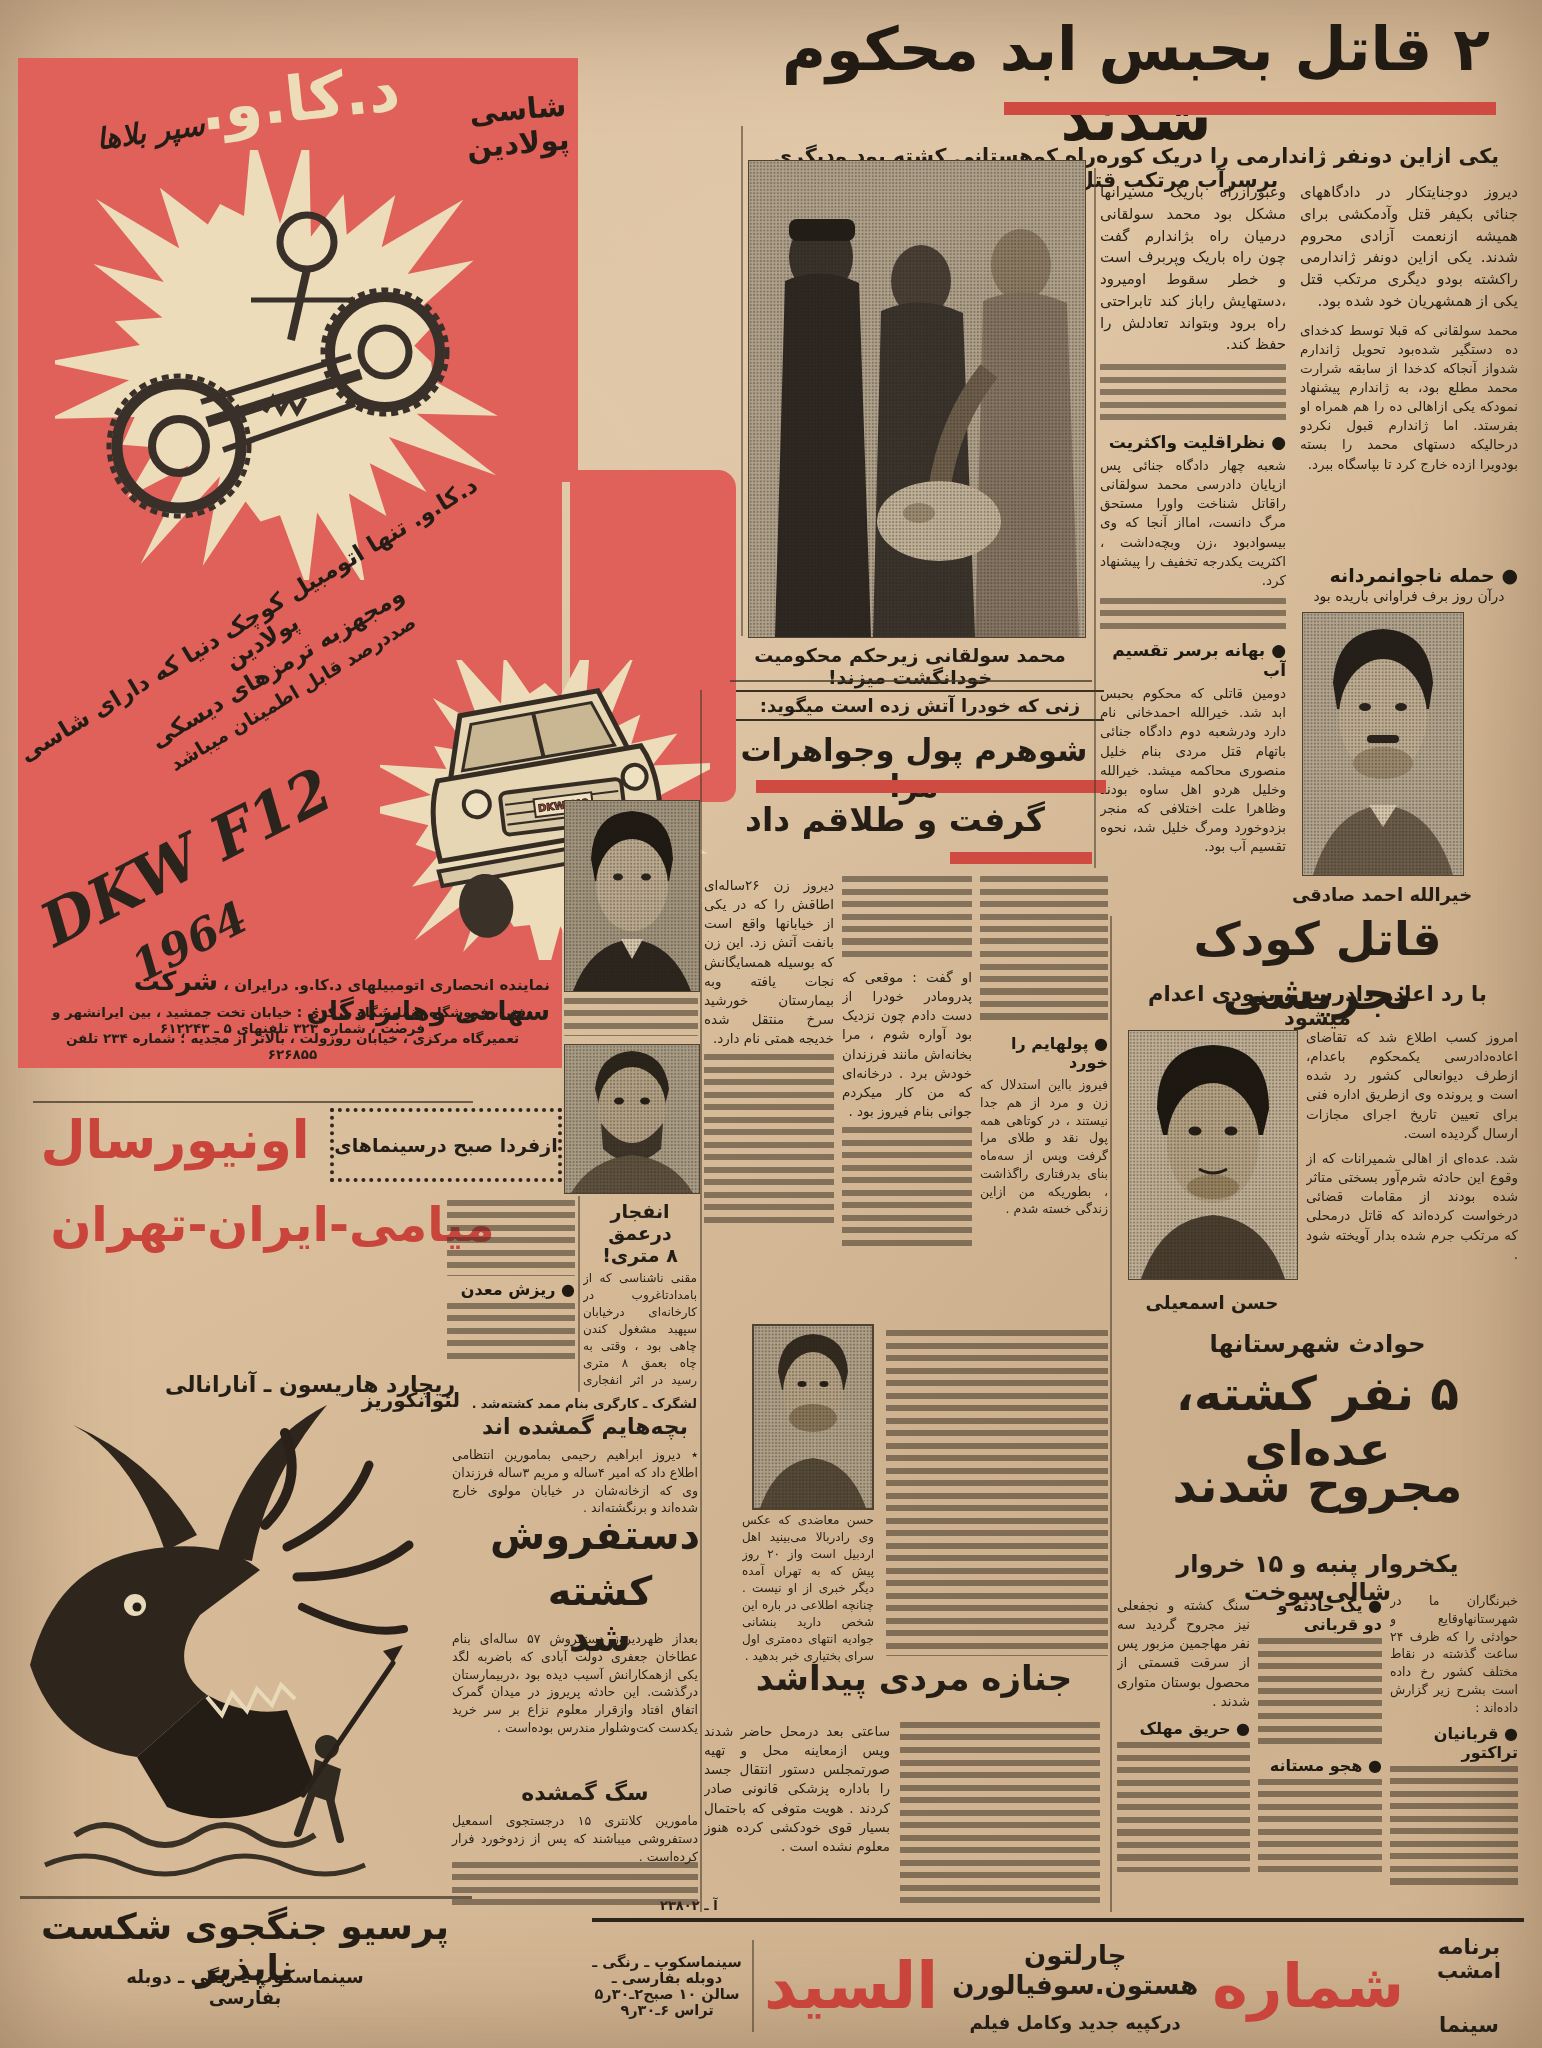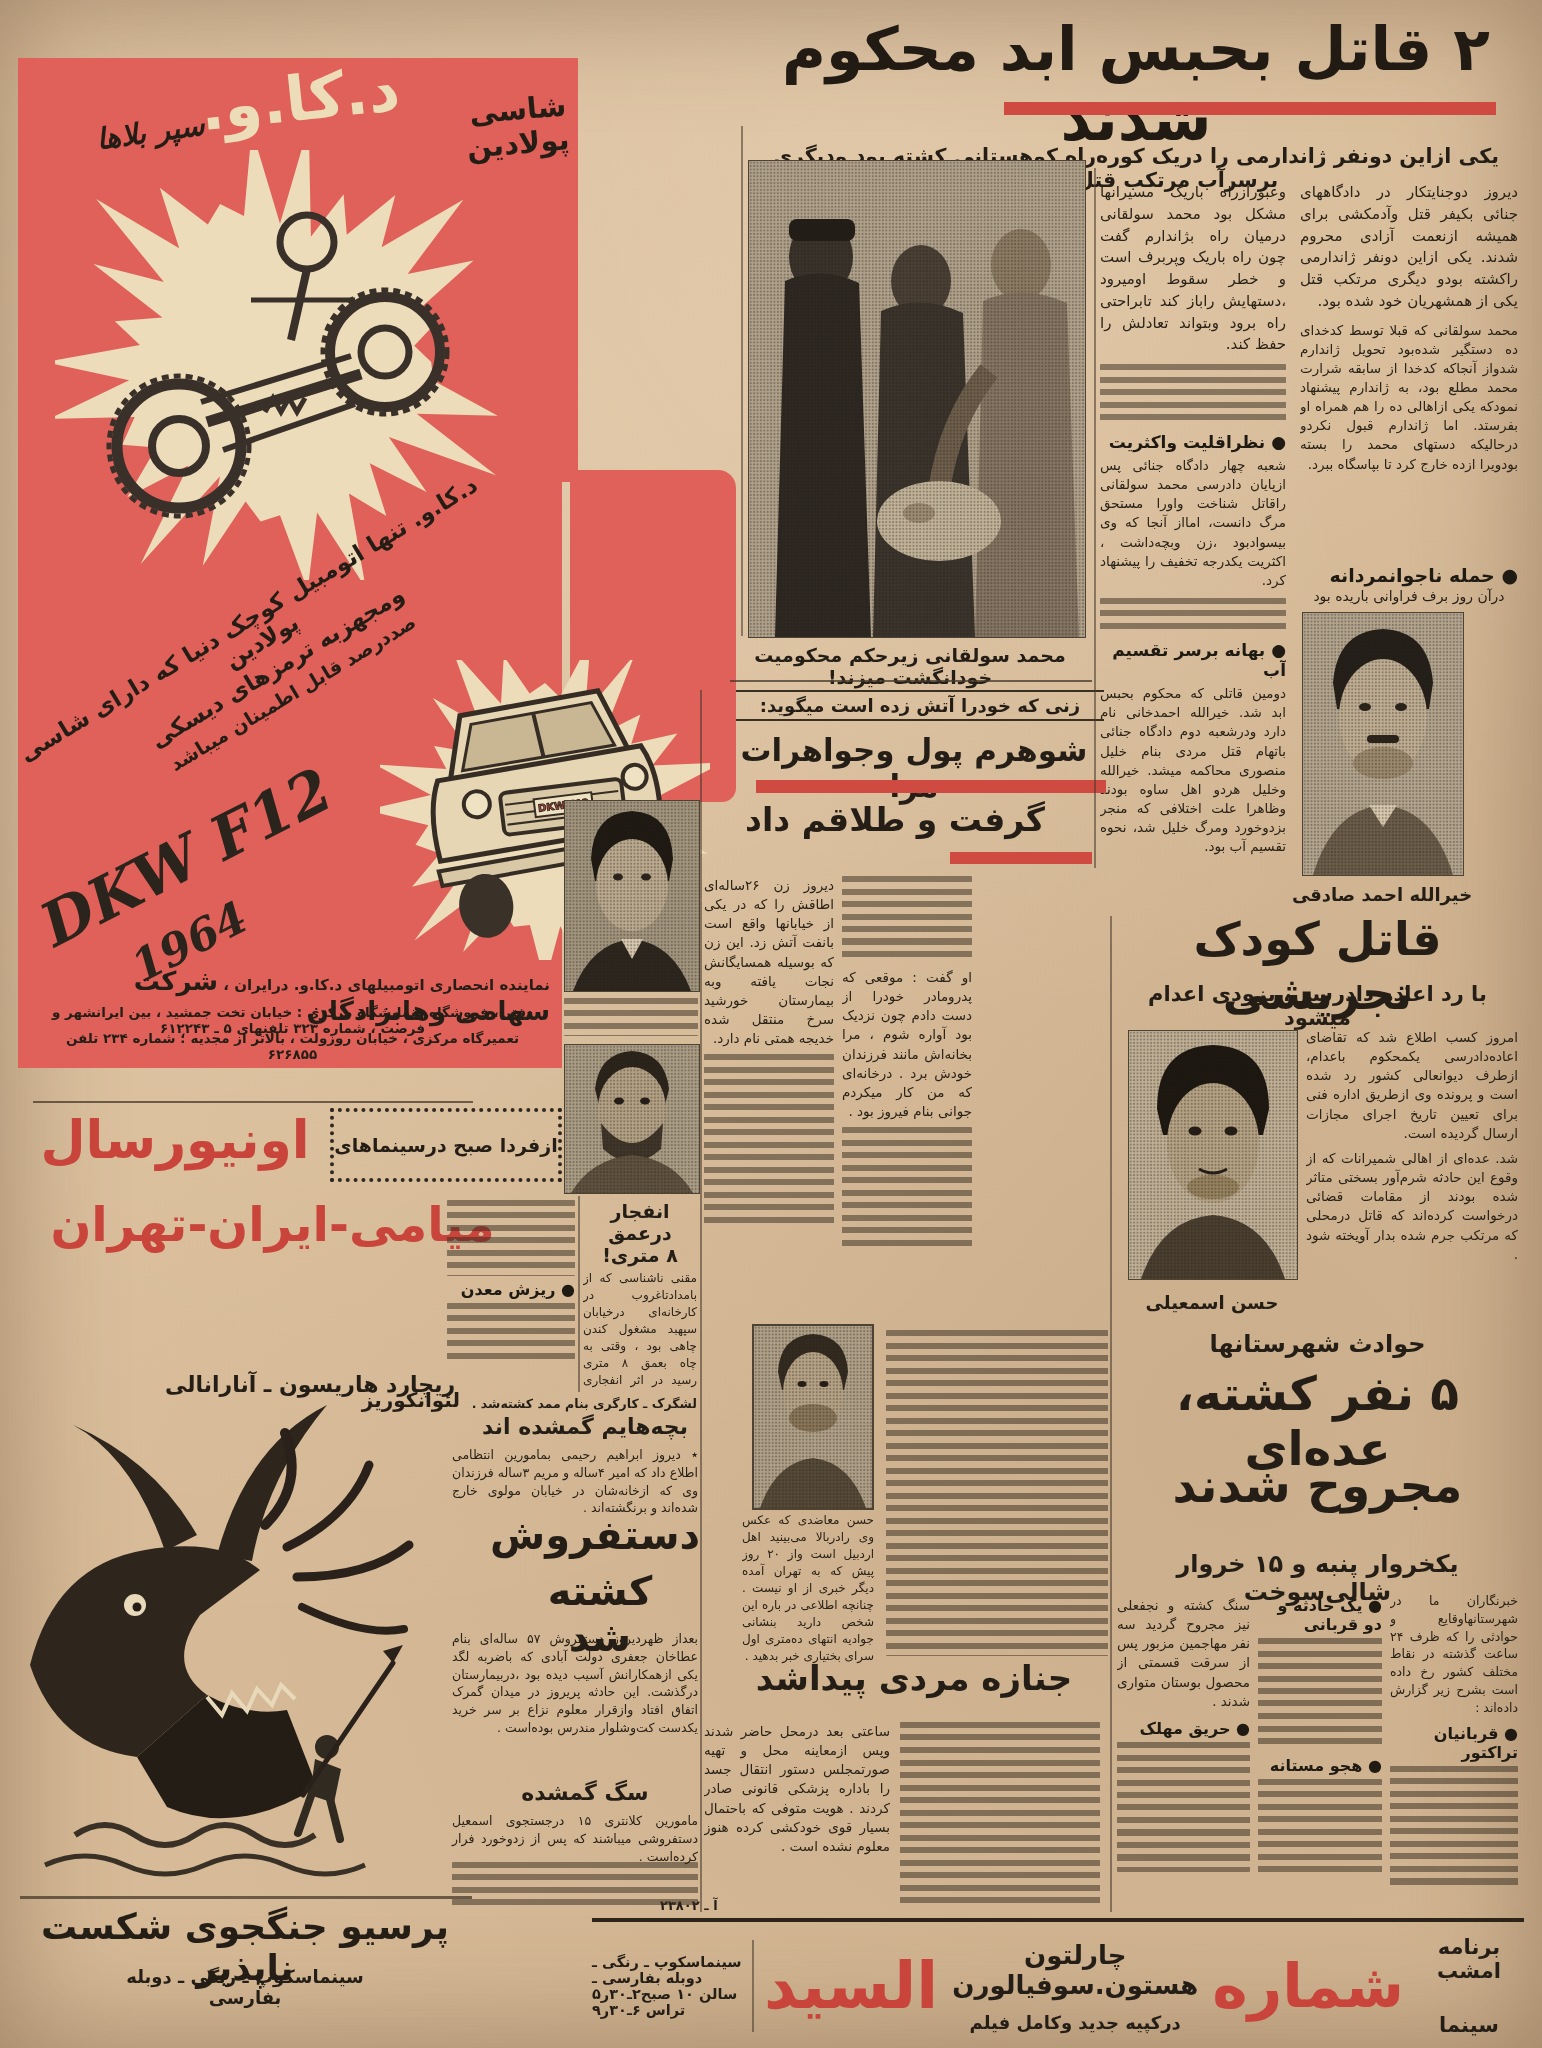--- a/index.html
+++ b/index.html
@@ -160,20 +160,25 @@
 
   <div class="abs clip" style="left:704px;top:876px;width:130px;height:440px">
     <p class="bp" style="margin:0 0 6px">دیروز زن ۲۶ساله‌ای اطاقش را که در یکی از خیابانها واقع است بانفت آتش زد. این زن که بوسیله همسایگانش نجات یافته وبه بیمارستان خورشید سرخ منتقل شده خدیجه همتی نام دارد.</p>
     <div class="tl" style="height:170px"></div>
   </div>
   <div class="abs clip" style="left:842px;top:876px;width:130px;height:440px">
     <div class="tl" style="height:86px;margin-bottom:6px"></div>
     <p class="bp" style="margin:6px 0 6px">او گفت : موقعی که پدرومادر خودرا از دست دادم چون نزدیک بود آواره شوم ، مرا بخانه‌اش مانند فرزندان خودش برد . درخانه‌ای که من کار میکردم جوانی بنام فیروز بود .</p>
     <div class="tl" style="height:120px"></div>
   </div>
+  <div class="abs clip" style="left:980px;top:876px;width:128px;height:440px">
+    <div class="tl" style="height:150px;margin-bottom:6px"></div>
+    <h4 class="sec" style="font-size:16px">●  پولهایم را خورد</h4>
+    <p class="bp" style="margin:0;font-size:12.5px">فیروز بااین استدلال که زن و مرد از هم جدا نیستند ، در کوتاهی همه پول نقد و طلای مرا گرفت وپس از سه‌ماه بنای بدرفتاری راگذاشت ، بطوریکه من ازاین زندگی خسته شدم .</p>
+  </div>
 
   <div class="abs photo" style="left:564px;top:800px;width:134px;height:190px">
     <svg width="134" height="190" viewBox="0 0 134 190">
       <rect width="134" height="190" fill="#a3967f"></rect>
       <path d="M26,58 Q28,12 67,10 Q106,12 108,58 L104,80 L30,80 Z" fill="#1e1912"></path>
       <ellipse cx="67" cy="84" rx="36" ry="46" fill="#bcab90"></ellipse>
       <ellipse cx="53" cy="76" rx="5" ry="3.5" fill="#2a241c"></ellipse>
       <ellipse cx="81" cy="76" rx="5" ry="3.5" fill="#2a241c"></ellipse>
       <path d="M8,190 Q26,142 67,138 Q108,142 126,190 Z" fill="#2c261f"></path>
       <path d="M56,138 L67,158 L78,138 Z" fill="#d8cab0"></path>
@@ -318,21 +323,21 @@
       <div class="b" style="font-size:21px;margin-bottom:30px">برنامه امشب</div>
       <div class="b" style="font-size:21px">سینما</div>
     </div>
     <div class="red dispb" style="font-size:60px">شماره</div>
     <div style="flex:1;text-align:center">
       <div class="b" style="font-size:26px">چارلتون هستون.سوفیالورن</div>
       <div class="b" style="font-size:18px;margin-top:12px">درکپیه جدید وکامل فیلم</div>
     </div>
     <div class="red dispb" style="font-size:64px">السید</div>
     <div class="vrule" style="height:92px"></div>
-    <div style="width:150px;text-align:left">
+    <div style="width:150px;text-align:center">
       <div class="b" style="font-size:14.5px">سینماسکوپ ـ رنگی ـ</div>
       <div class="b" style="font-size:14.5px">دوبله بفارسی ـ</div>
       <div class="b" style="font-size:14.5px">سالن ۱۰ صبح۲ـ۳۰ر۵</div>
       <div class="b" style="font-size:14.5px">تراس ۶ـ۳۰ر۹</div>
     </div>
   </div>
 
   <div class="abs vrule" style="left:741px;top:126px;height:510px"></div>
   <div class="abs vrule" style="left:1094px;top:168px;height:700px"></div>
   <div class="abs vrule" style="left:1110px;top:916px;height:996px"></div>

